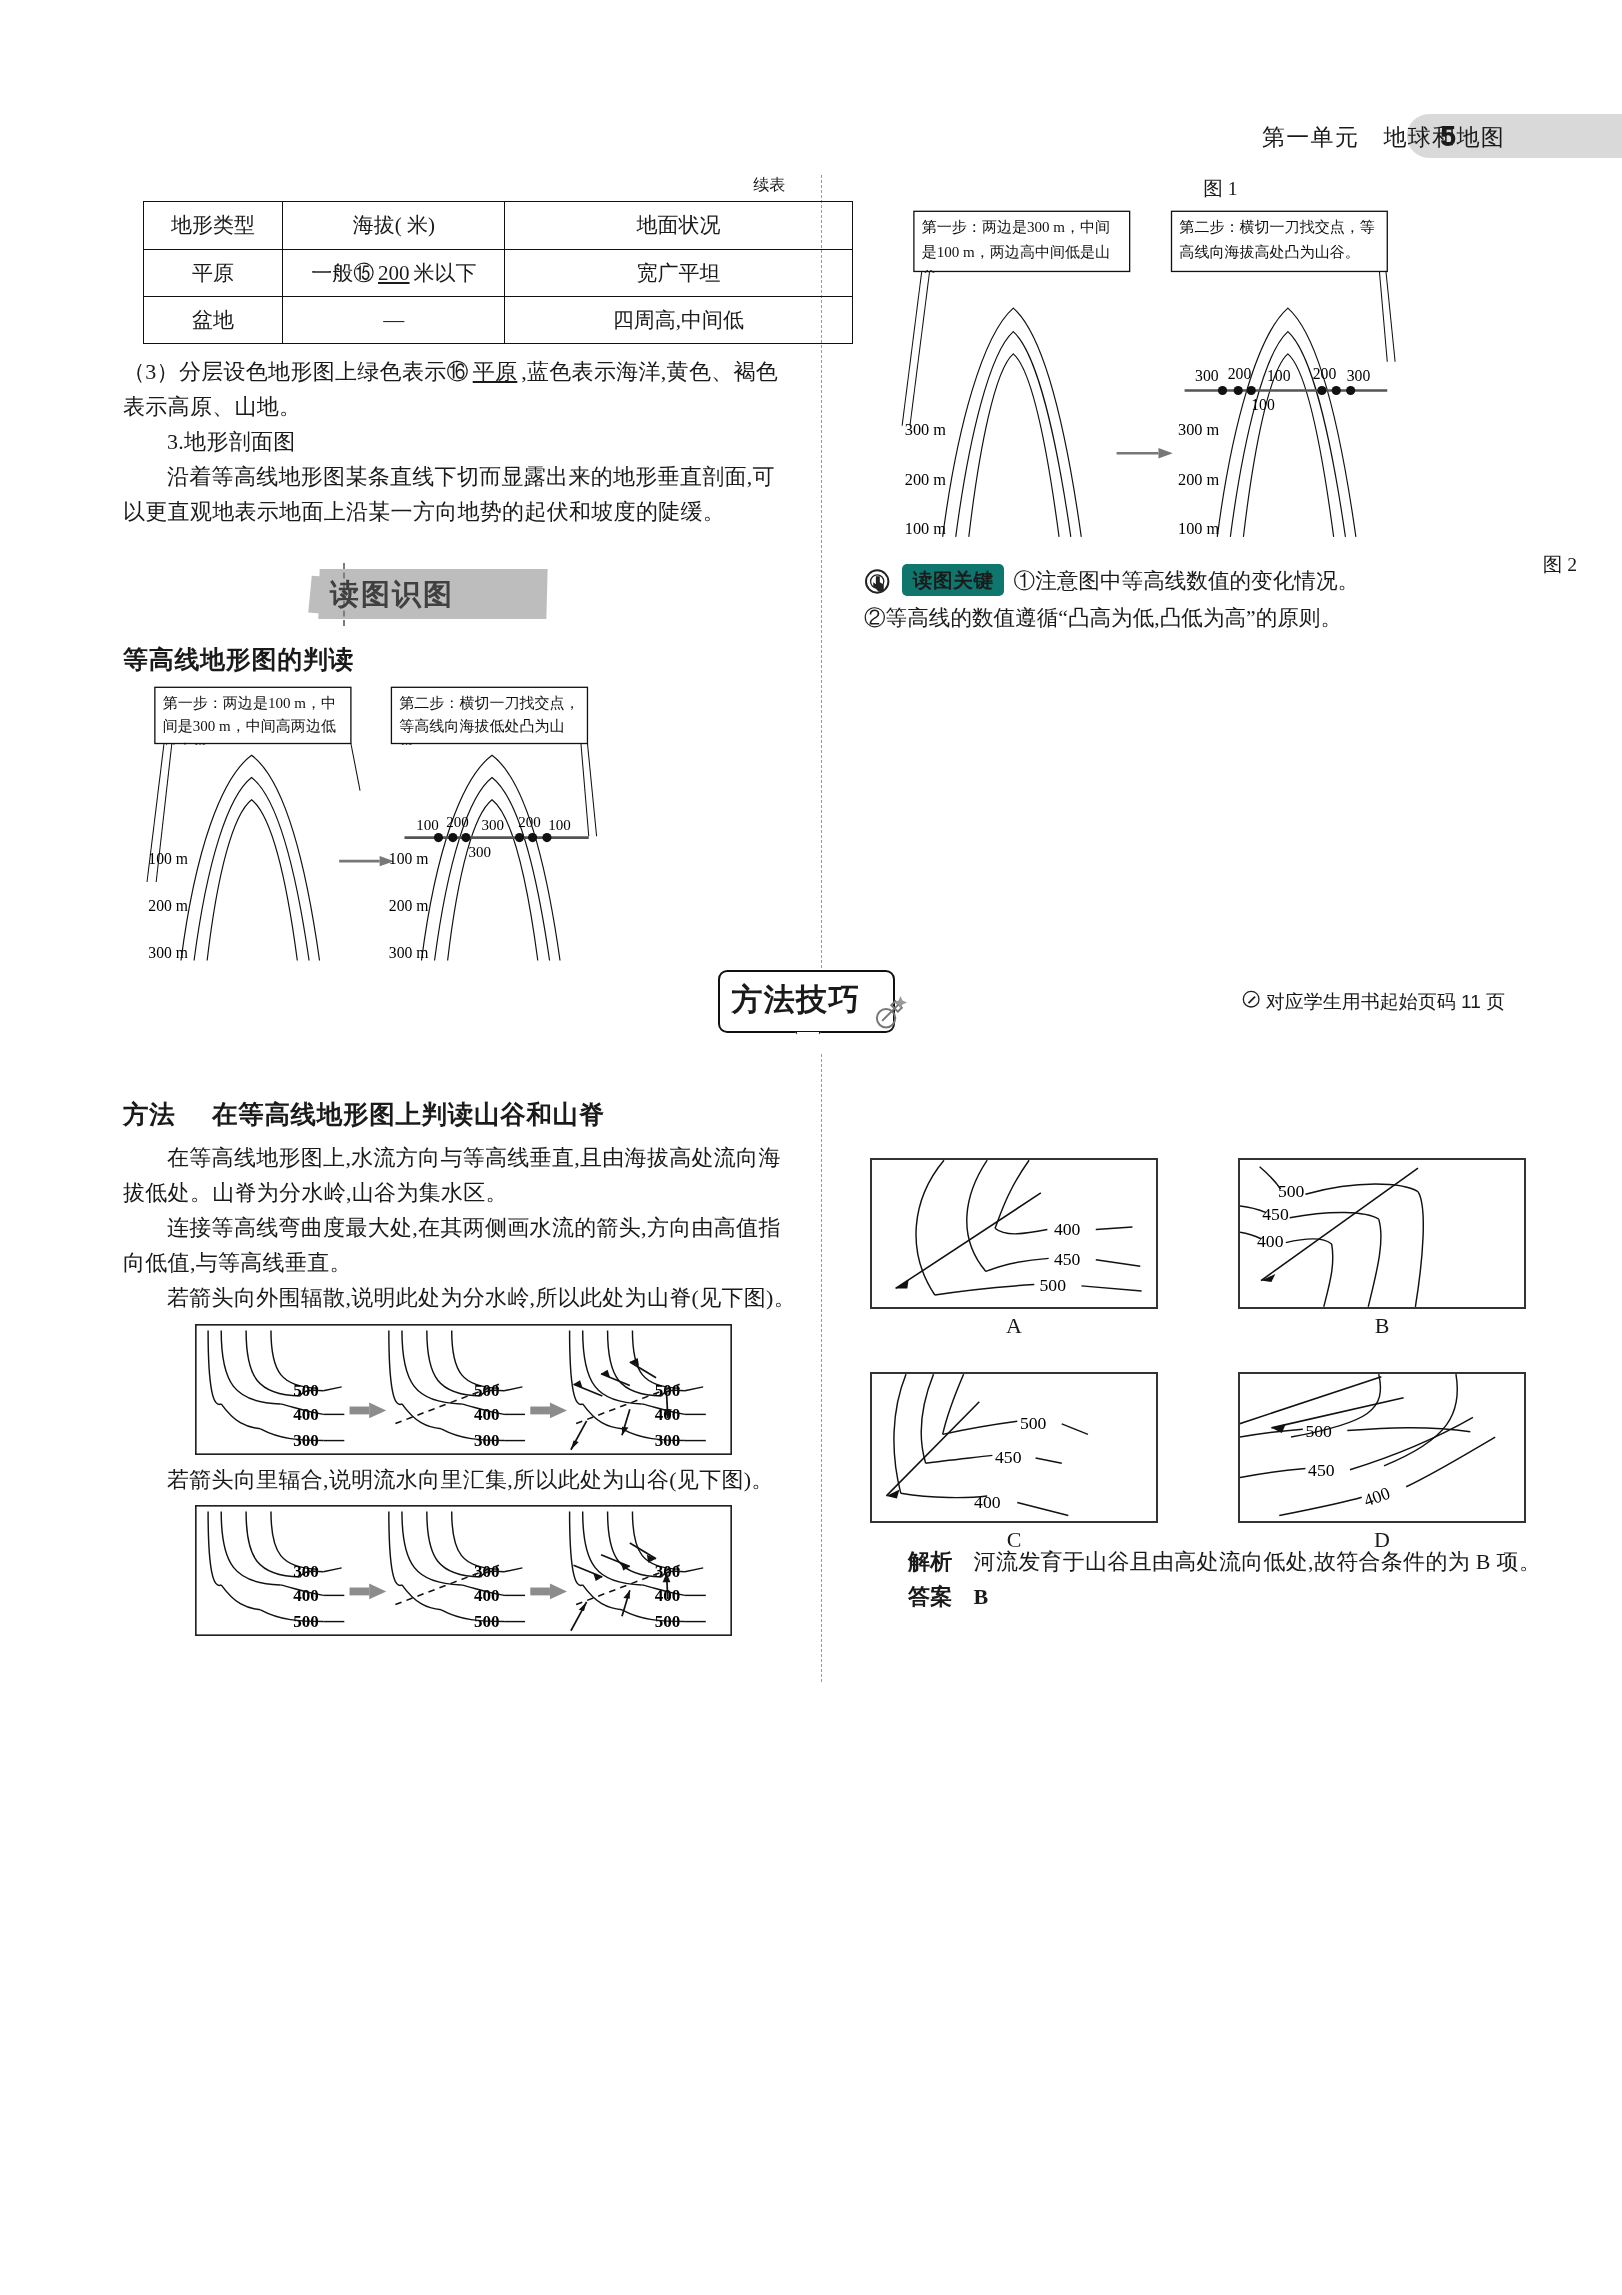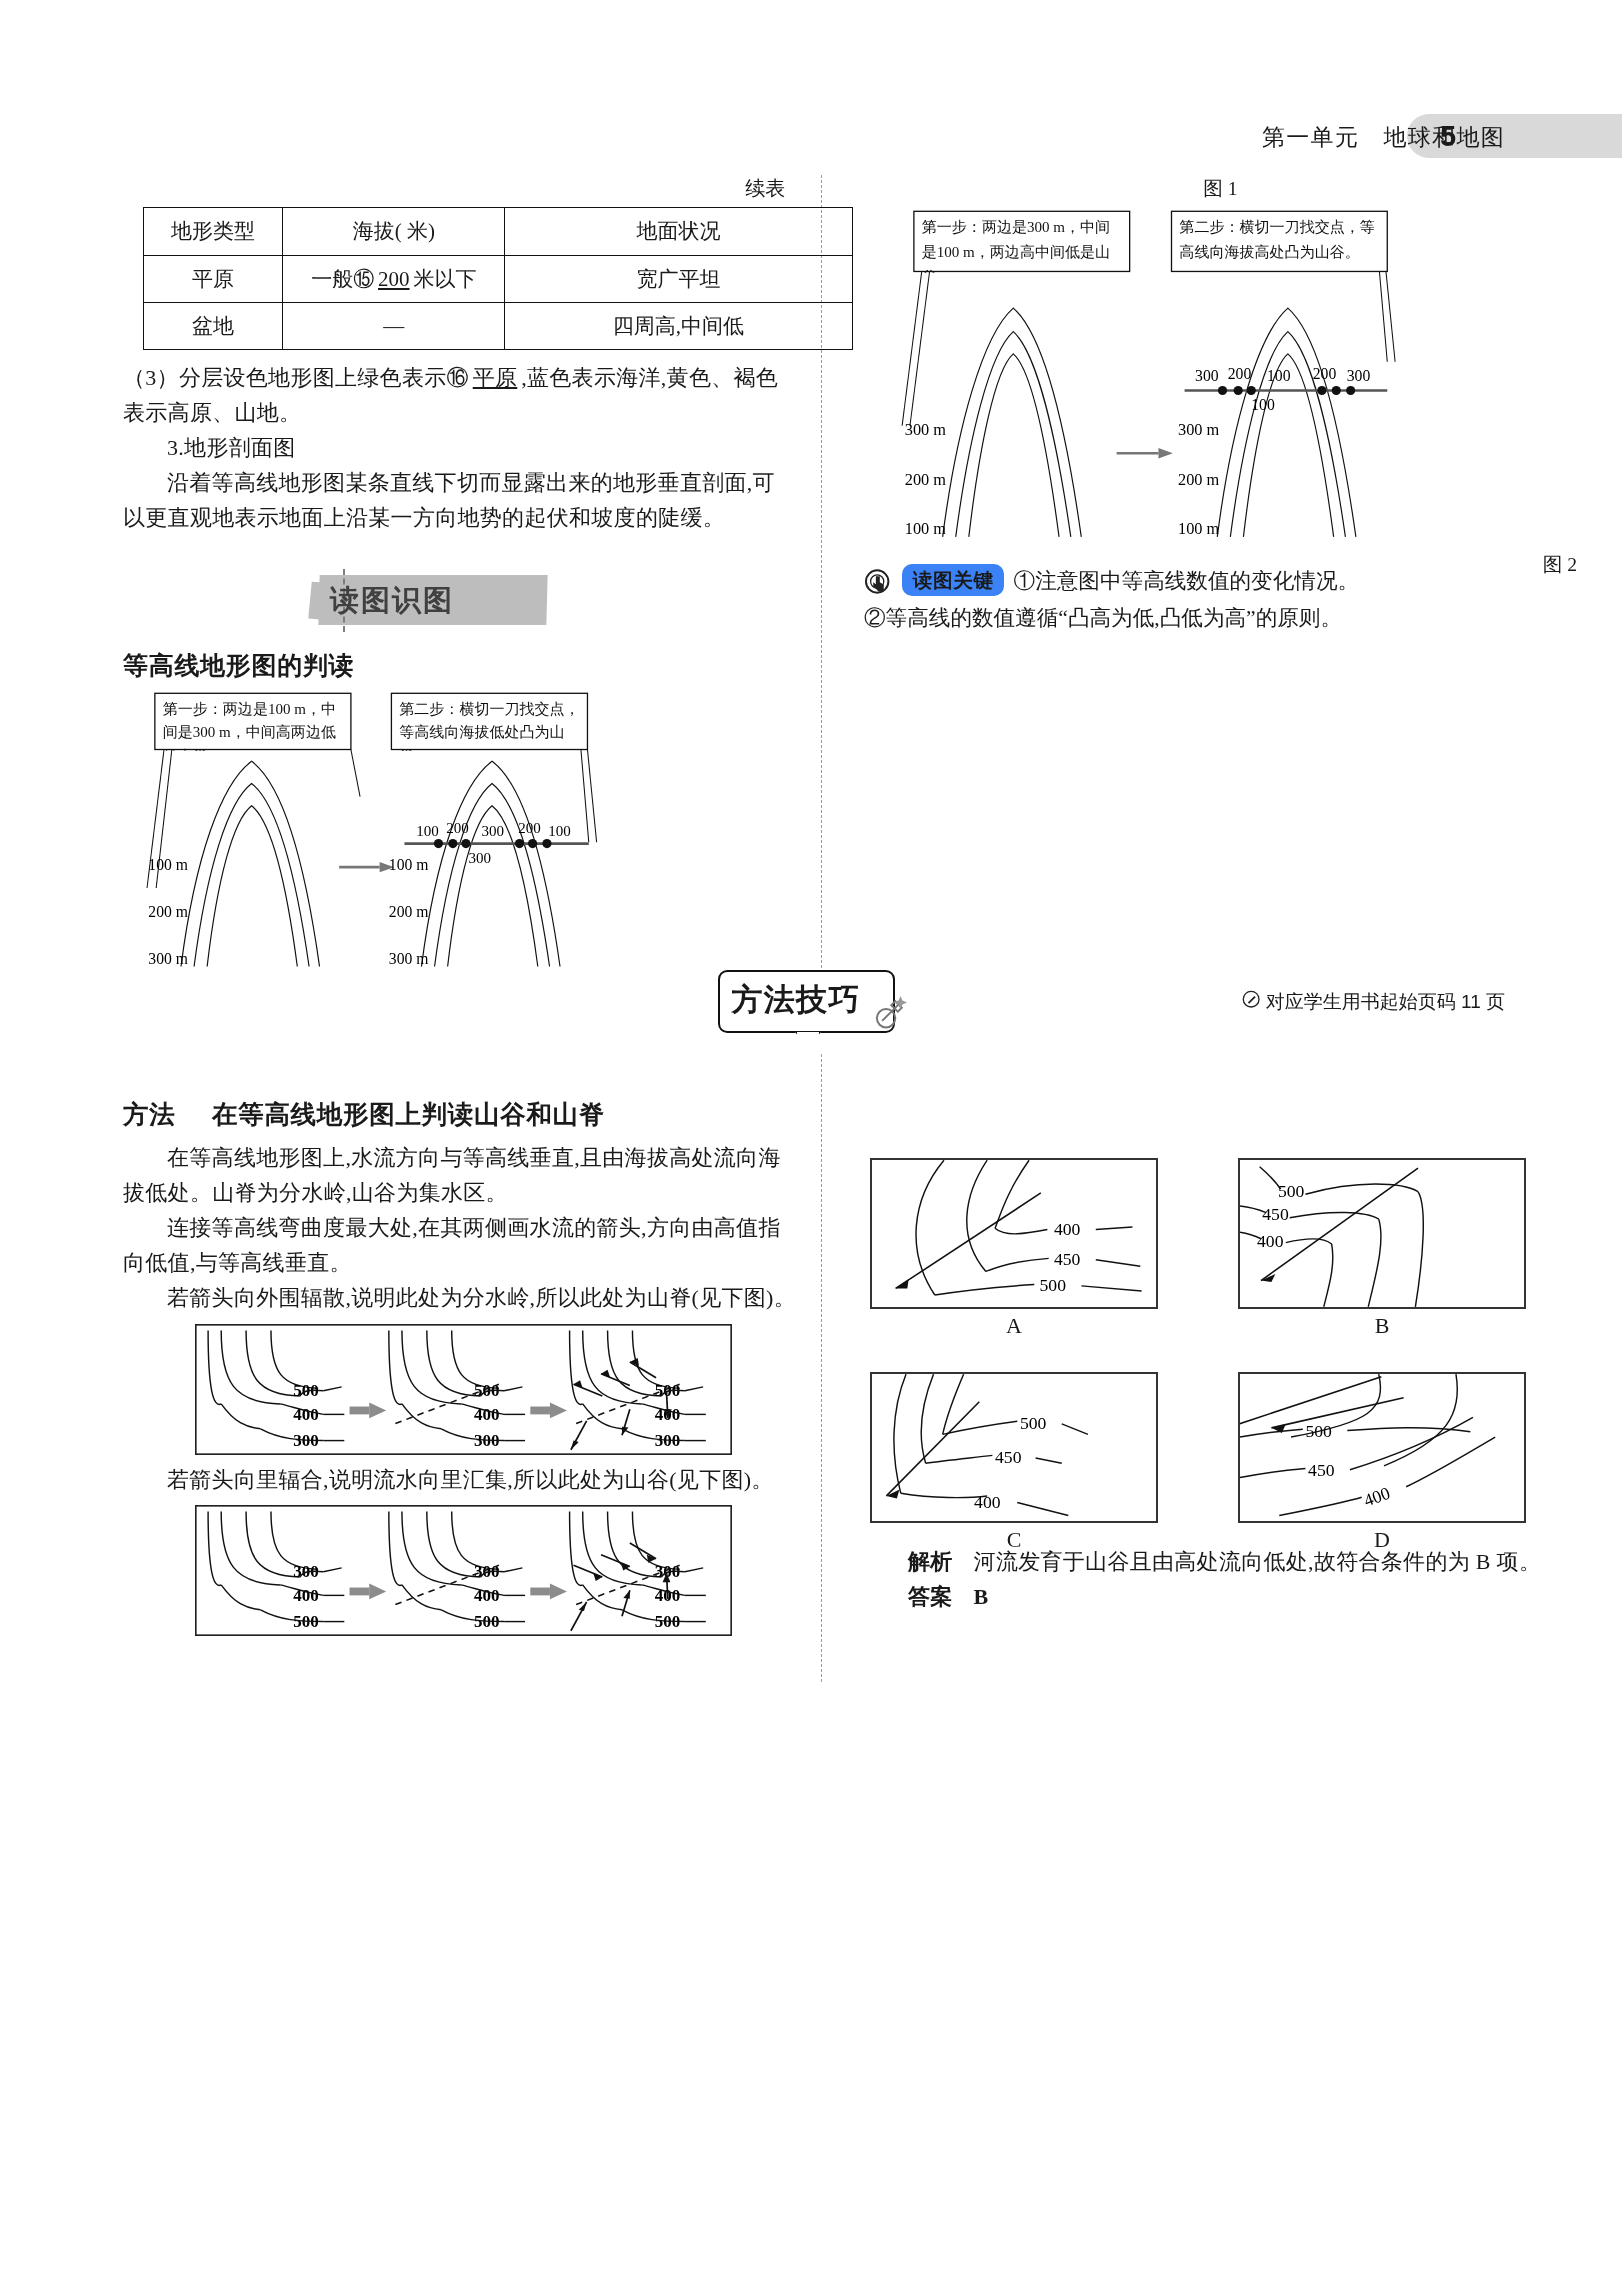--- a/index.html
+++ b/index.html
@@ -26,21 +26,21 @@
   .vdivider2{position:absolute;left:821px;top:1054px;width:0;height:628px;
     border-left:1.3px dashed #9a9a9a;}
 
   
   .txt{font-size:22px;line-height:35px;letter-spacing:0.3px;}
   .indent{text-indent:44px;}
   .bold{font-weight:bold;}
 
   
   .lcol{position:absolute;left:123px;top:175px;width:674px;}
-  .xubiao{text-align:right;font-size:20px;padding-right:11.8px;margin-bottom:5.2px;}
+  .xubiao{text-align:right;font-size:16px;padding-right:11.8px;margin-bottom:5.2px;}
 
   table.tbl{border-collapse:collapse;width:710px;margin:0 auto 0 19.6px;}
   table.tbl td,table.tbl th{border:1.3px solid #111;text-align:center;font-size:21px;
     padding:9.2px 3.9px;font-weight:normal;}
   table.tbl .c1{width:131px;}
   table.tbl .c2{width:213px;}
   .uline{text-decoration:underline;padding:0 3.9px;}
 
   .para{margin-top:9.2px;}
 
@@ -57,21 +57,21 @@
 
   .sub-title{font-size:25px;font-weight:bold;margin:17px 0 10.5px 0;letter-spacing:0.7px;
     font-family:"Liberation Sans","DejaVu Sans",sans-serif;}
 
   
   .figwrap{position:relative;}
   .figsvg{display:block;}
 
   
   .key-row{position:absolute;left:864px;top:564px;width:713px;}
-  .key-pill{background:#3b82f6;border-radius:10px;padding:2.6px 10.5px;font-size:19.6px;font-weight:bold;
+  .key-pill{background:#0f766e;border-radius:5px;padding:2.6px 10.5px;font-size:19.6px;font-weight:bold;
     font-family:"Liberation Sans","DejaVu Sans",sans-serif;letter-spacing:0.7px;}
   .key-text{font-size:21.6px;line-height:34px;}
 
   
   .method-banner{position:absolute;left:718px;top:970px;width:177px;height:63px;}
   .mb-box{position:absolute;inset:0;border:2px solid #111;border-radius:9.2px;background:#fff;}
   .mb-txt{position:absolute;left:0;top:9.2px;width:156px;text-align:center;font-size:31px;
     font-weight:bold;letter-spacing:1.3px;font-family:"Liberation Sans","DejaVu Sans",sans-serif;}
   .mb-tail{position:absolute;left:77px;top:62px;width:22px;height:15.7px;background:#fff;
     border-left:2px solid #111;border-right:2px solid #111;

